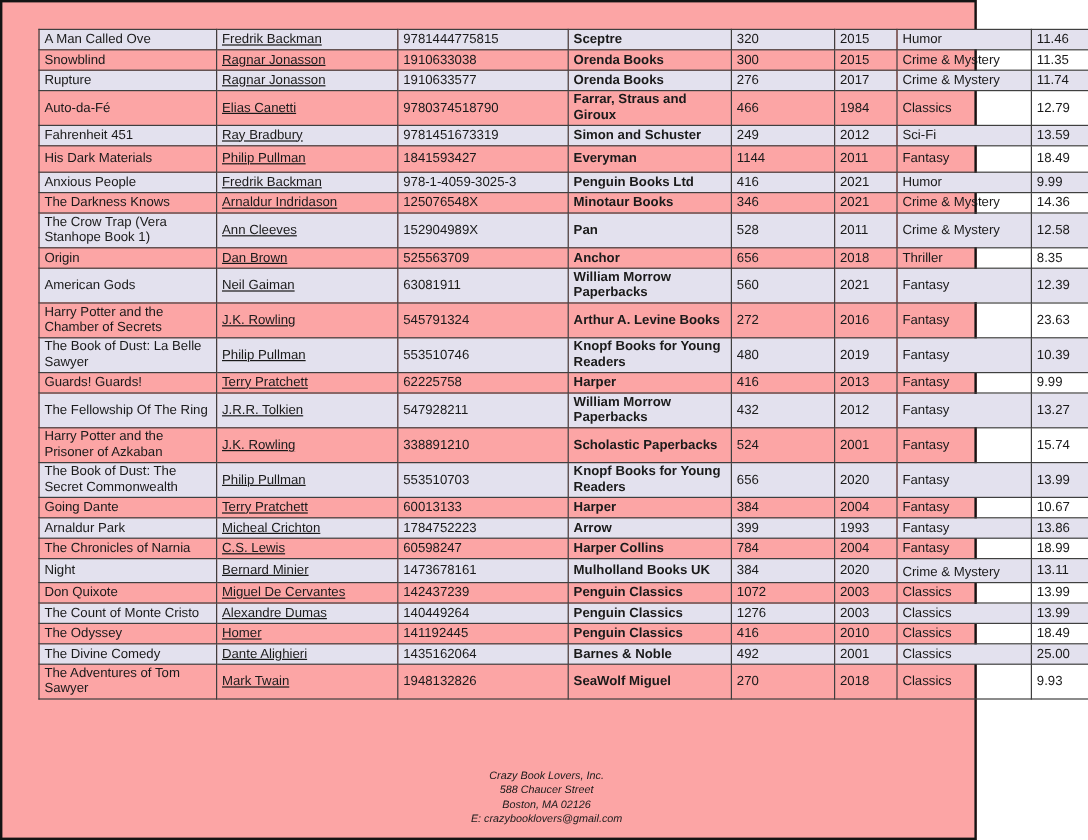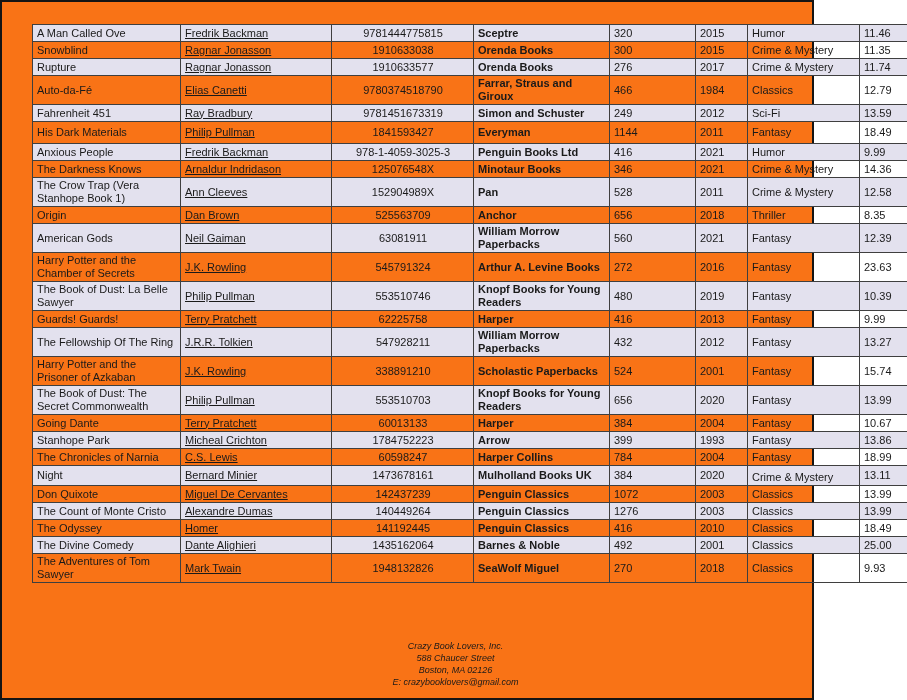--- a/index.html
+++ b/index.html
@@ -15,21 +15,21 @@
     color: #1a1a1a;
     overflow: hidden;
   }
   .page {
     position: absolute;
     inset: 0;
     width: 814px;
     height: 700px;
     box-sizing: border-box;
     border: 2px solid #141414;
-    background: #f97316;
+    background: #fca5a5;
   }
   table.books {
     position: absolute;
     left: 30px;
     top: 22px;
     width: 828px;
     border-collapse: collapse;
     table-layout: fixed;
     font-size: 11px;
     line-height: 13px;
@@ -42,21 +42,21 @@
   }
   tr.shaded td { background: #e3e1ee; }
   tr { height: 17px; }
   
   tr[data-row="5"] { height: 22px; }
   
   tr[data-row="20"] { height: 20px; }
   tr[data-row="20"] td.col-genre { vertical-align: bottom; padding-bottom: 1px; }
   .col-title     { width: 140px; }
   .col-author    { width: 143px; text-decoration: underline; }
-  .col-isbn      { width: 134px; text-align: center; }
+  .col-isbn      { width: 134px; }
   .col-publisher { width: 128px; font-weight: bold; }
   .col-pages     { width: 78px; }
   .col-year      { width: 44px; }
   .col-genre     { width: 104px; }
   .col-price     { width: 57px; }
   .footer {
     position: absolute;
     left: 0;
     top: 638px;
     width: 907px;
@@ -248,21 +248,21 @@
           <td class="col-title">Going Dante</td>
           <td class="col-author">Terry Pratchett</td>
           <td class="col-isbn">60013133</td>
           <td class="col-publisher">Harper</td>
           <td class="col-pages">384</td>
           <td class="col-year">2004</td>
           <td class="col-genre">Fantasy</td>
           <td class="col-price">10.67</td>
         </tr>
         <tr data-row="18" class="shaded">
-          <td class="col-title">Stanhope Park</td>
+          <td class="col-title">Arnaldur Park</td>
           <td class="col-author">Micheal Crichton</td>
           <td class="col-isbn">1784752223</td>
           <td class="col-publisher">Arrow</td>
           <td class="col-pages">399</td>
           <td class="col-year">1993</td>
           <td class="col-genre">Fantasy</td>
           <td class="col-price">13.86</td>
         </tr>
         <tr data-row="19">
           <td class="col-title">The Chronicles of Narnia</td>

